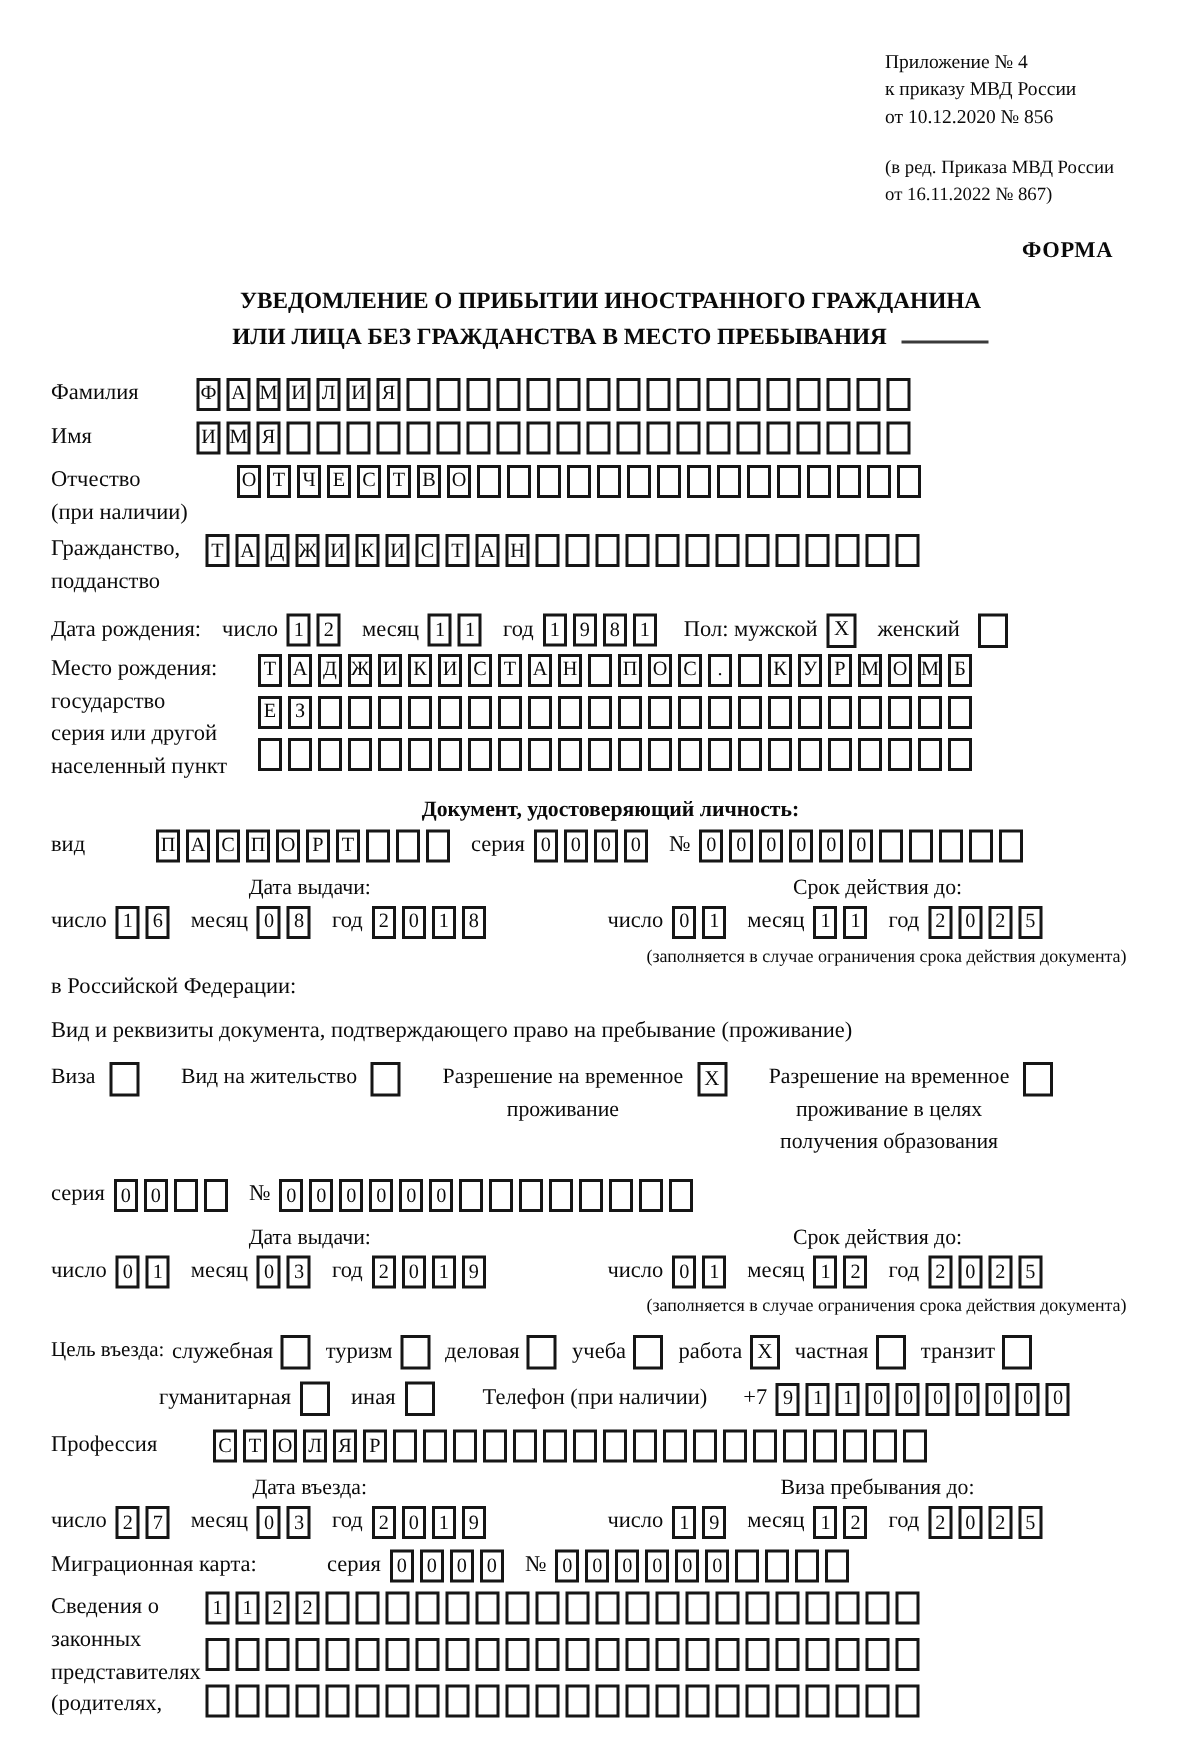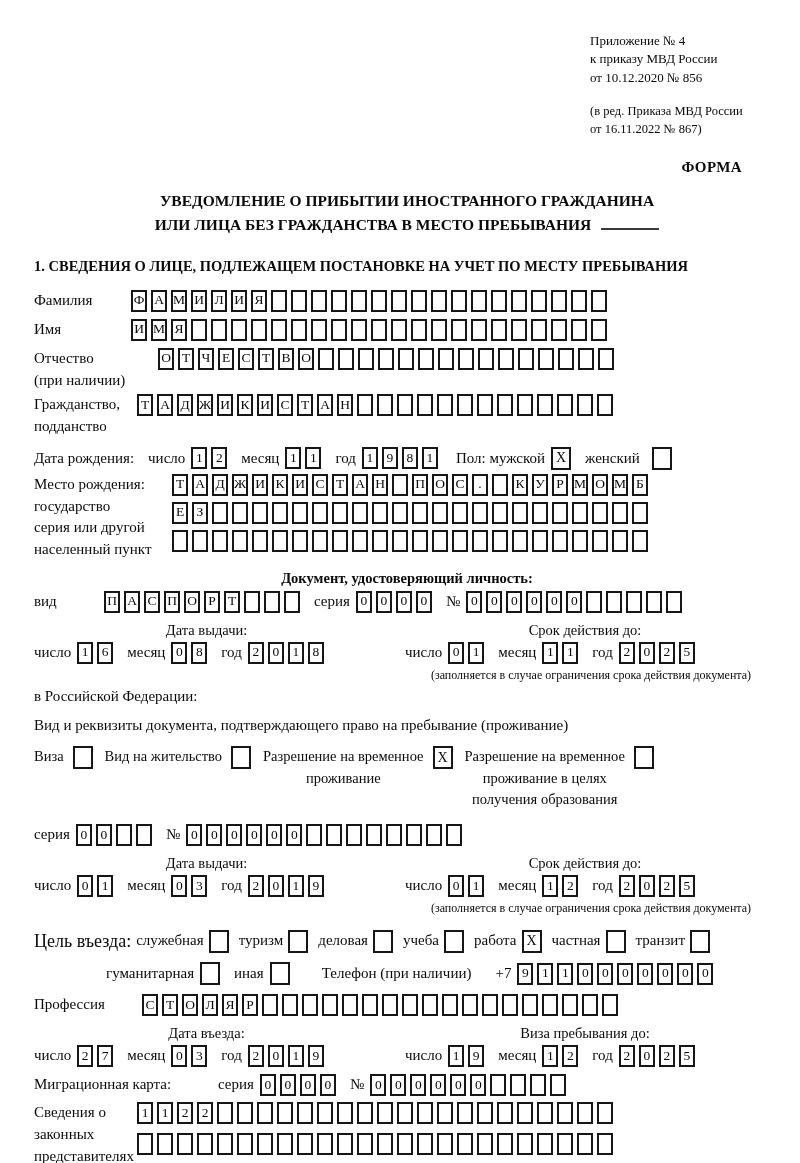--- a/index.html
+++ b/index.html
@@ -44,21 +44,21 @@
 
   .dates { display: flex; margin-top: 9px; }
   .dcol1 { flex: 0 0 371px; }
   .dcol2 { flex: 1; }
   .dhead { text-align: center; font-size: 14.5px; margin-bottom: 3px; }
   .dcol1 .dhead { width: 345px; }
   .dcol2 .dhead { width: 360px; }
   .dnote { font-size: 12px; margin-top: 4px; width: 372px; text-align: center; white-space: nowrap; }
 
   .para { font-size: 15px; margin-top: 8px; line-height: 1.5; }
-  .opts { display: flex; gap: 12px; margin-top: 9px; align-items: flex-start; }
+  .opts { display: flex; gap: 28px; margin-top: 9px; align-items: flex-start; }
   .opt { display: flex; gap: 9px; align-items: flex-start; font-size: 14.5px; line-height: 1.5; }
   .olbl { text-align: left; }
   .olbl.c { text-align: center; }
 
   .purpose { font-size: 14px; flex-wrap: nowrap; }
   .purpose > * { margin-right: 5px; }
   .purpose .ckb { margin-right: 10px; }
 </style>
 </head>
 <body>
@@ -77,21 +77,20 @@
 
   <div class="forma">ФОРМА</div>
 
   <div class="title">
     <div>УВЕДОМЛЕНИЕ О ПРИБЫТИИ ИНОСТРАННОГО ГРАЖДАНИНА</div>
     <div>
       <span>ИЛИ ЛИЦА БЕЗ ГРАЖДАНСТВА В МЕСТО ПРЕБЫВАНИЯ</span><span class="uline"></span>
     </div>
   </div>
 
-  <div class="sec">1. СВЕДЕНИЯ О ЛИЦЕ, ПОДЛЕЖАЩЕМ ПОСТАНОВКЕ НА УЧЕТ ПО МЕСТУ ПРЕБЫВАНИЯ</div>
 
   <div class="row" style="margin-top:15px">
     <span class="lbl w97">Фамилия</span>
     <span class="cells">
         <span class="cb">Ф</span>
         <span class="cb">А</span>
         <span class="cb">М</span>
         <span class="cb">И</span>
         <span class="cb">Л</span>
         <span class="cb">И</span>
@@ -510,21 +509,21 @@
             <span class="cb">0</span>
             <span class="cb">2</span>
             <span class="cb">5</span>
           </span>
       </div>
       <div class="dnote">(заполняется в случае ограничения срока действия документа)</div>
     </div>
   </div>
 
   <div class="row drow purpose" style="margin-top:12px">
-    <span class="sl" style="font-size:18px">Цель въезда:</span>
+    <span class="sl" style="font-size:14px">Цель въезда:</span>
     <span class="sl">служебная</span>
     <span class="ckb"></span>
     <span class="sl">туризм</span>
     <span class="ckb"></span>
     <span class="sl">деловая</span>
     <span class="ckb"></span>
     <span class="sl">учеба</span>
     <span class="ckb"></span>
     <span class="sl">работа</span>
     <span class="ckb">X</span>

